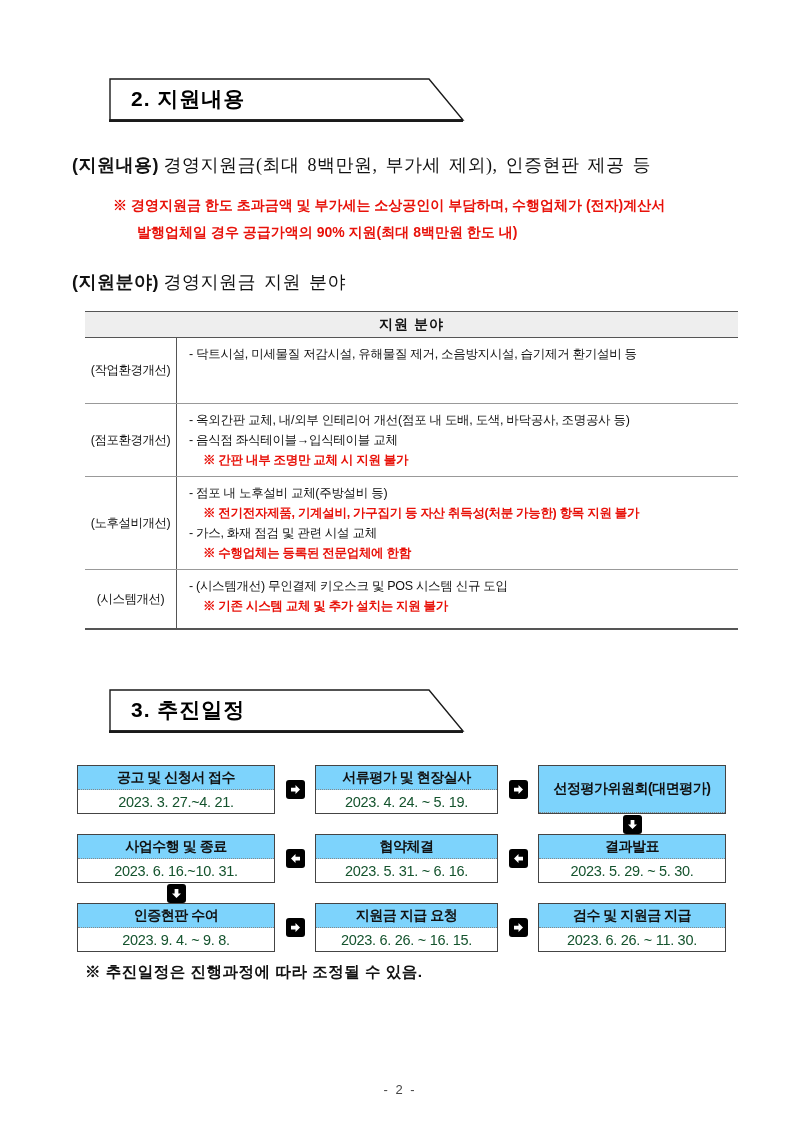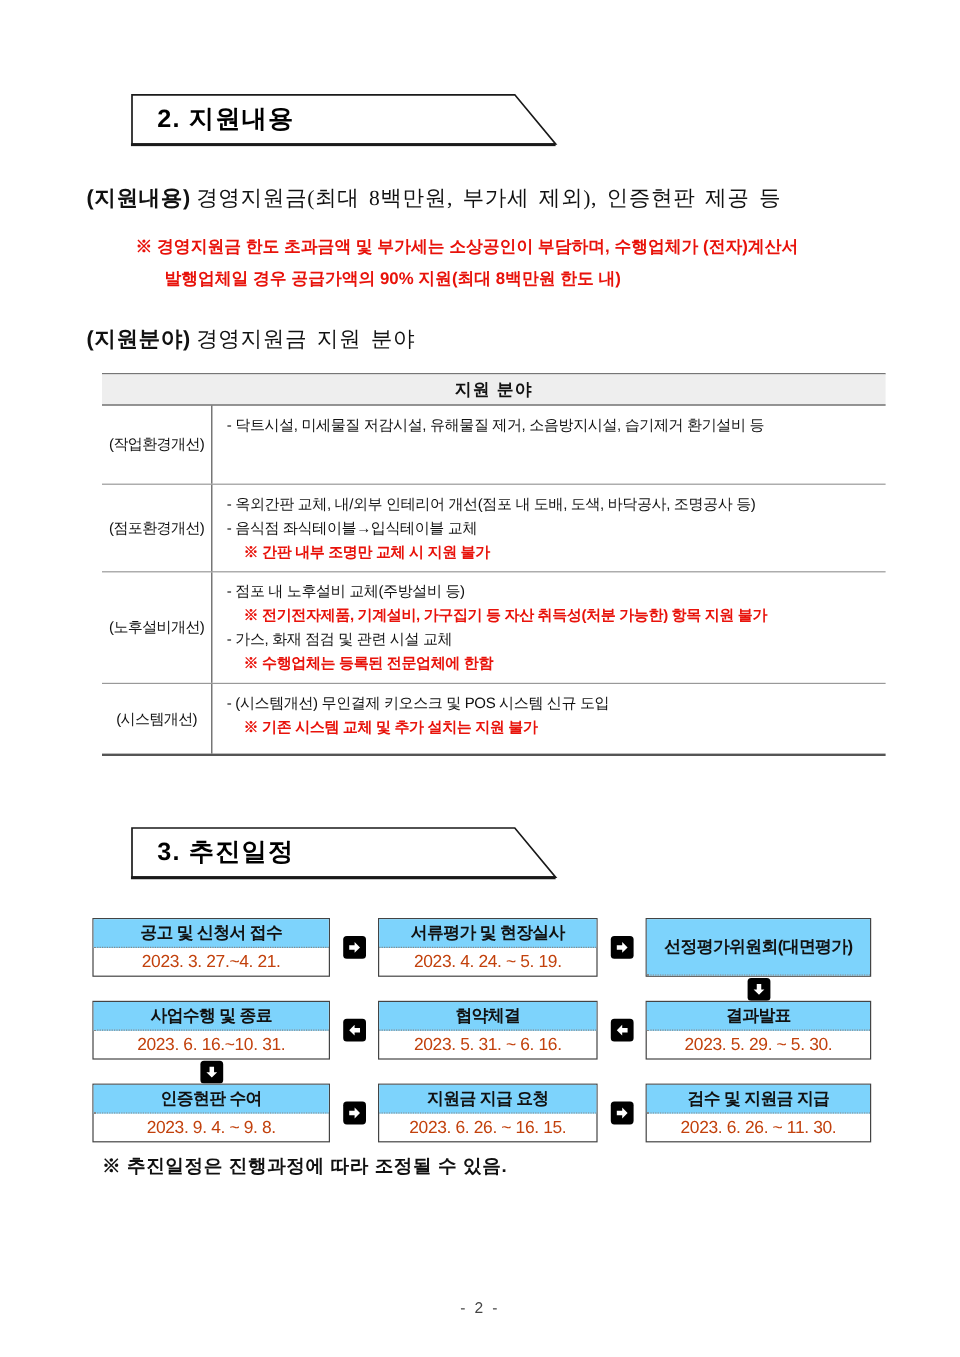--- a/index.html
+++ b/index.html
@@ -52,21 +52,21 @@
     grid-template-rows:49px 20px 49px 20px 49px;
   }
   .sbox { border:1.6px solid #444; background:#fff; display:flex; flex-direction:column; }
   .sbox-title {
     background:#7dd3fc; border-bottom:1px dotted #888; flex:1;
     display:flex; align-items:center; justify-content:center;
     font-size:14px; font-weight:bold; letter-spacing:-0.5px; white-space:nowrap;
   }
   .sbox-date {
     flex:1; display:flex; align-items:center; justify-content:center;
-    font-size:14.5px; letter-spacing:-0.3px; color:#c2410c; white-space:nowrap;
+    font-size:14.5px; letter-spacing:-0.3px; color:#14532d; white-space:nowrap;
   }
   .acell { display:flex; align-items:center; justify-content:center; }
   .arrow {
     width:19px; height:19px; background:#000; border-radius:3px;
     display:flex; align-items:center; justify-content:center;
   }
   .note3 { position:absolute; left:85px; top:962px; font-size:15.5px; font-weight:bold; letter-spacing:0.5px; }
   .pagenum { position:absolute; left:0; top:1082px; width:100%; text-align:center; font-size:13px; color:#444; letter-spacing:2px; }
 </style>
 </head>

